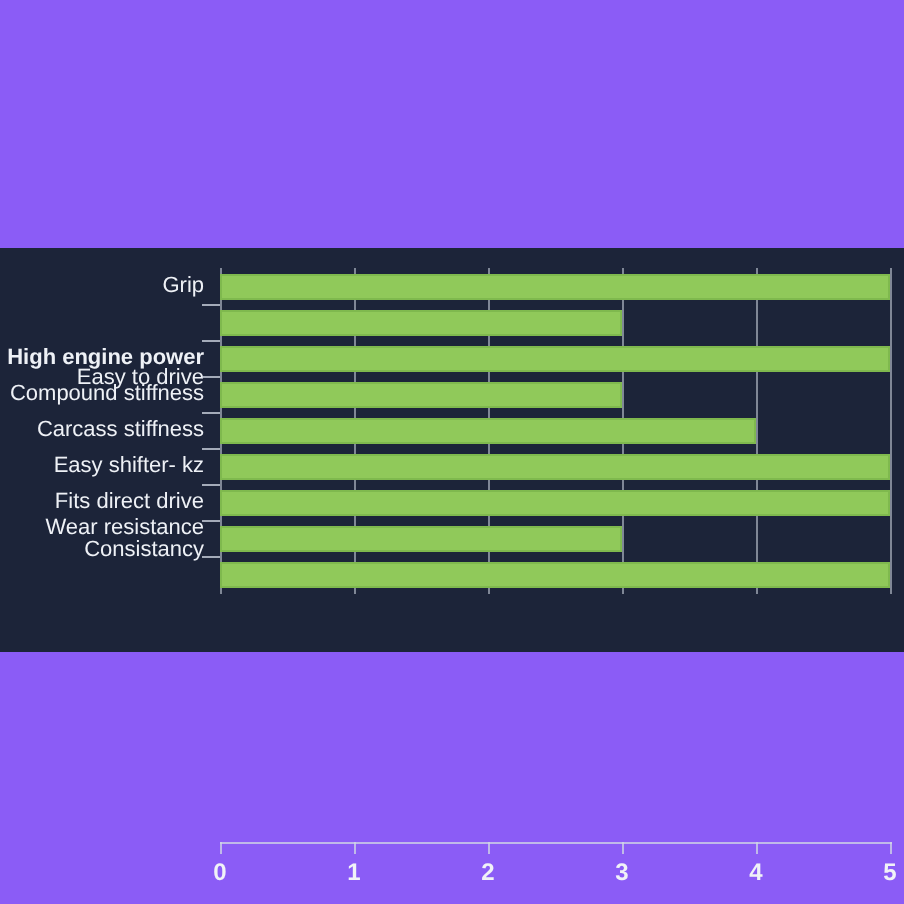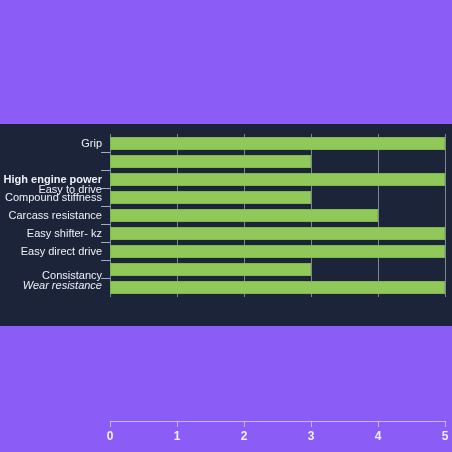--- a/index.html
+++ b/index.html
@@ -182,24 +182,24 @@
       <div class="x-ticklabel" style="left: 378px;">4</div>
       <div class="x-tick" style="left: 445px;"></div>
       <div class="x-ticklabel" style="left: 445px;">5</div>
     </div>
 
   <div class="label-wrap">
       <div class="label-item" style="top: 12.5556px;">Grip</div>
       <div class="label-item" style="top: 30.6667px; margin-top: 28px;">Easy to drive</div>
       <div class="label-item" style="top: 48.7778px; font-weight: bold;">High engine power</div>
       <div class="label-item" style="top: 66.8889px;">Compound stiffness</div>
-      <div class="label-item" style="top: 85px;">Carcass resistance</div>
+      <div class="label-item" style="top: 85px;">Carcass stiffness</div>
       <div class="label-item" style="top: 103.111px;">Easy shifter- kz</div>
-      <div class="label-item" style="top: 121.222px;">Easy direct drive</div>
-      <div class="label-item" style="top: 155px; font-style: italic;">Wear resistance</div>
+      <div class="label-item" style="top: 121.222px;">Fits direct drive</div>
+      <div class="label-item" style="top: 134px;">Wear resistance</div>
       <div class="label-item" style="top: 145px;">Consistancy</div>
     </div>
 
 <div class="label-tick" style="top: 151.611px;"></div>
     <div class="label-tick" style="top: 169.722px;"></div>
     <div class="label-tick" style="top: 187.833px;"></div>
     <div class="label-tick" style="top: 205.944px;"></div>
     <div class="label-tick" style="top: 224.056px;"></div>
     <div class="label-tick" style="top: 242.167px;"></div>
     <div class="label-tick" style="top: 260.278px;"></div>

